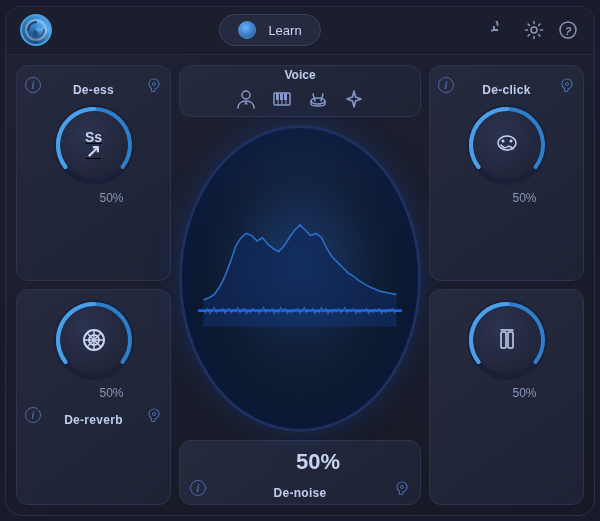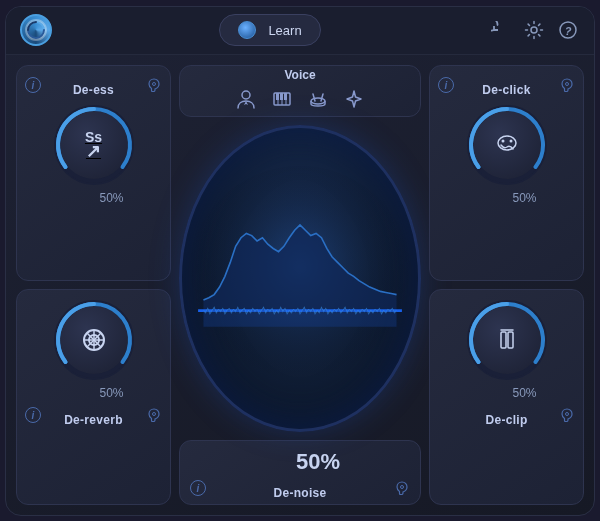--- a/index.html
+++ b/index.html
@@ -587,26 +587,16 @@
           <div class="knob-bg">
             <svg width="32" height="32" viewBox="0 0 32 32" fill="none">
               <rect x="10" y="8" width="5" height="16" rx="1" stroke="#c8d4f0" stroke-width="1.5" fill="none"></rect>
               <rect x="17" y="8" width="5" height="16" rx="1" stroke="#c8d4f0" stroke-width="1.5" fill="none"></rect>
               <line x1="10" y1="6" x2="22" y2="6" stroke="#c8d4f0" stroke-width="1.5" stroke-linecap="round"></line>
             </svg>
           </div>
         </div>
         <div class="knob-value">50%</div>
 
-        <div class="module-header" style="margin-top:4px;margin-bottom:0;">
-          <div style="width:16px;"></div>
-          <span class="module-title">De-clip</span>
-          <div class="module-ear-icon">
-            <svg width="14" height="14" viewBox="0 0 14 14" fill="none">
-              <path d="M7 1 C4.2 1 2 3.2 2 6 C2 8 3 9.5 4.5 10.5 L4.5 12.5 C4.5 13 5 13.5 5.5 13.5 L6.5 13.5 C7.3 13.5 8 12.8 8 12 L8 11 C10.2 10.2 12 8.3 12 6 C12 3.2 9.8 1 7 1 Z" stroke="#4a6aaa" stroke-width="1.2" fill="none"></path>
-              <circle cx="7" cy="6" r="1.5" stroke="#4a6aaa" stroke-width="1" fill="none"></circle>
-            </svg>
-          </div>
-        </div>
       </div>
     </div>
   </div>
 </div>
 
 </body></html>

